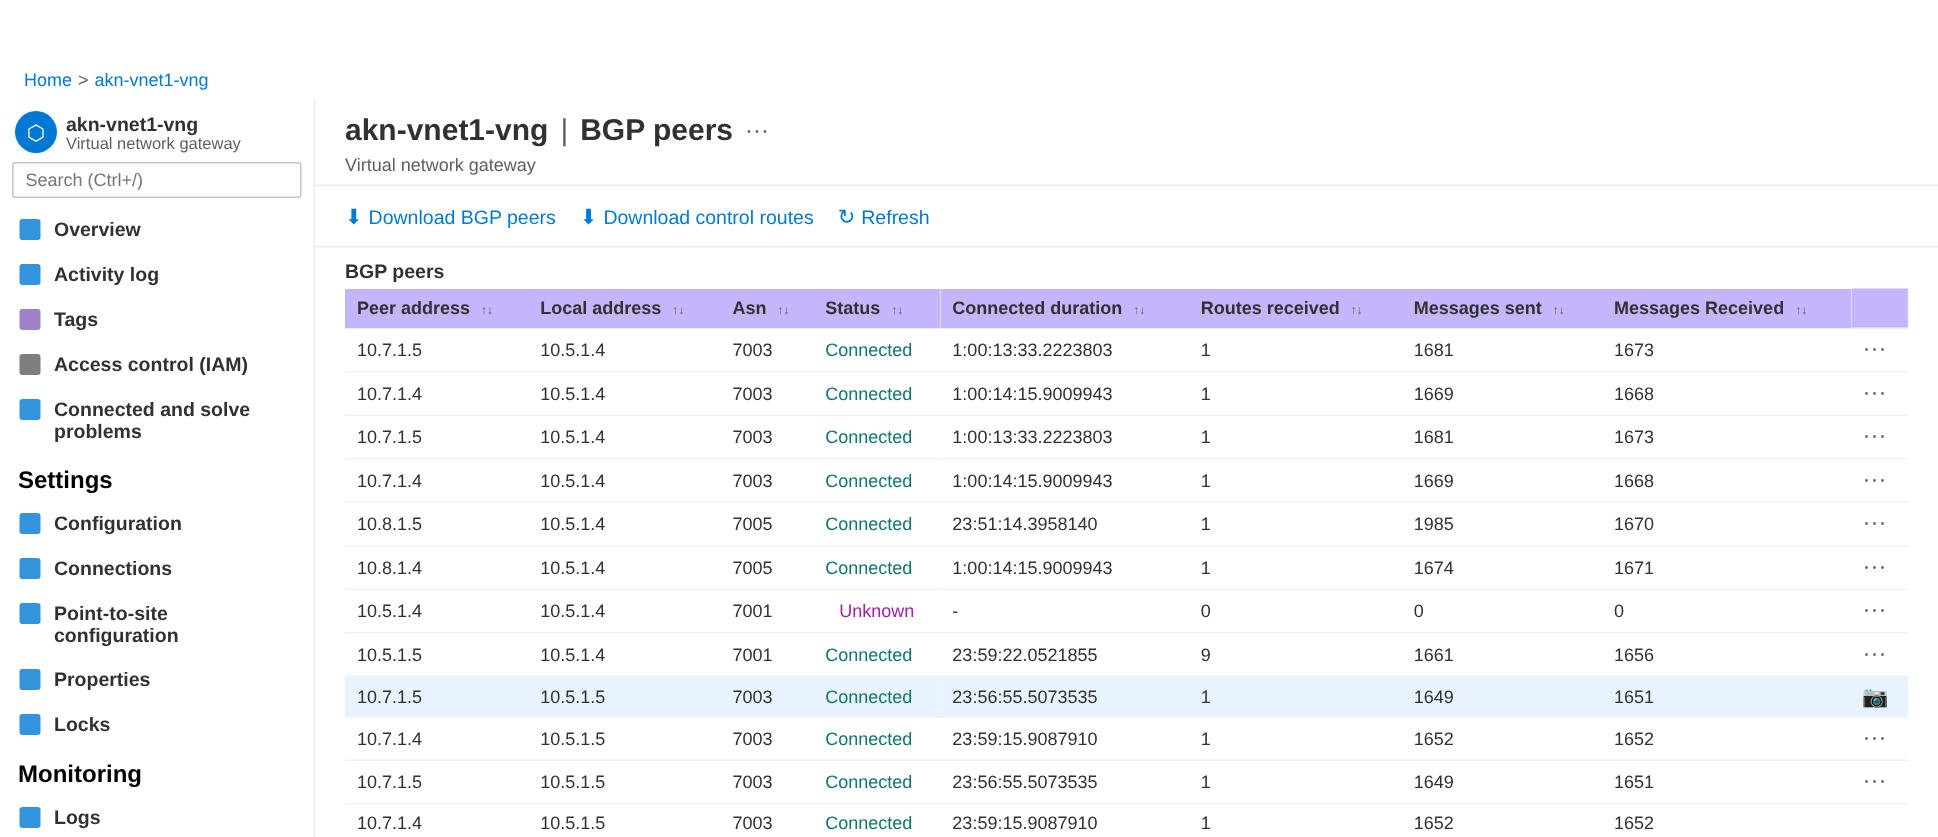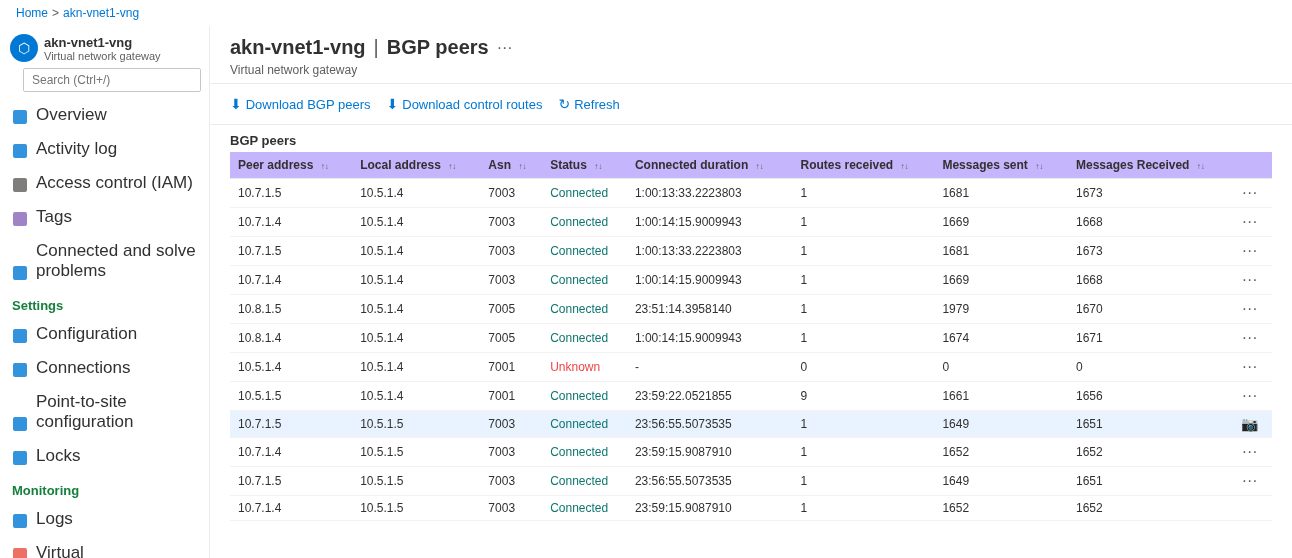--- a/index.html
+++ b/index.html
@@ -1,29 +1,29 @@
 <!DOCTYPE html>
 <html><head>
   <meta charset="utf-8">
   <style>
     * { box-sizing: border-box; margin: 0; padding: 0; }
     body { font-family: 'Segoe UI', Arial, sans-serif; font-size: 13px; color: #323130; background: #fff; display: flex; flex-direction: column; height: 558px; overflow: hidden; }
 
-    .breadcrumb { display: flex; align-items: center; padding: 6px 16px; font-size: 12px; color: #0078d4; gap: 4px; }
+    .breadcrumb { display: flex; align-items: center; padding: 6px 16px; font-size: 12px; color: #0078d4; gap: 4px; margin-top: 40px; }
     .breadcrumb span { color: #605e5c; }
 
     .main-container { display: flex; flex: 1; overflow: hidden; }
 
     
     .sidebar { width: 210px; min-width: 210px; border-right: 1px solid #edebe9; display: flex; flex-direction: column; overflow-y: auto; background: #fff; }
-    .sidebar-search { padding: 6px 8px; margin-left: 15px; }
+    .sidebar-search { padding: 6px 8px; }
     .sidebar-search input { width: 100%; border: 1px solid #c8c6c4; border-radius: 2px; padding: 4px 8px; font-size: 12px; color: #323130; }
 
-    .nav-item { display: flex; align-items: flex-end; padding: 7px 12px; cursor: pointer; font-size: 17px; color: #323130; gap: 8px; }
-    .nav-section-header { padding: 10px 12px 4px 12px; font-size: 13px; font-weight: 600; color: #15803d; text-transform: none; }
+    .nav-item { display: flex; align-items: flex-start; padding: 7px 12px; cursor: pointer; font-size: 13px; color: #323130; gap: 8px; font-weight: bold; }
+    .nav-section-header { padding: 10px 12px 4px 12px; font-size: 16px; font-weight: 600; color: #000000; text-transform: none; }
 
     .nav-icon { width: 16px; height: 16px; display: inline-flex; align-items: center; justify-content: center; font-size: 14px; }
 
     
     .content { flex: 1; display: flex; flex-direction: column; overflow: hidden; }
 
     .page-header { padding: 10px 20px 6px 20px; border-bottom: 1px solid #edebe9; }
     .page-title-row { display: flex; align-items: center; gap: 8px; margin-bottom: 4px; }
     .page-title { font-size: 20px; font-weight: 600; color: #323130; }
     .page-subtitle { font-size: 12px; color: #605e5c; }
@@ -36,21 +36,21 @@
     .table-container { flex: 1; overflow: auto; padding: 0 20px; }
     .section-label { font-size: 13px; font-weight: 600; padding: 8px 0 4px 0; color: #323130; }
 
     table { width: 100%; border-collapse: collapse; font-size: 12px; }
     thead th { position: sticky; top: 0; background: #c4b5fd; padding: 6px 8px; text-align: left; font-weight: 600; color: #323130; border-bottom: 1px solid #edebe9; white-space: nowrap; z-index: 1; }
     thead th .sort-icons { display: inline-flex; flex-direction: column; margin-left: 4px; font-size: 8px; line-height: 1; color: #605e5c; }
     tbody tr { border-bottom: 1px solid #f3f2f1; }
     tbody tr.highlighted { background: #e8f3ff; }
     tbody td { padding: 5px 8px; color: #323130; white-space: nowrap; }
     .status-connected { color: #0f766e; }
-    .status-unknown { color: #ef4444; }
+    .status-unknown { color: #a21caf; text-align: center; }
     .row-actions { color: #605e5c; cursor: pointer; font-size: 16px; }
     .camera-icon { color: #0078d4; font-size: 14px; }
   </style>
 </head>
 <body>
 
 <div class="breadcrumb">
   <a style="color:#0078d4;text-decoration:none;">Home</a>
   <span> &gt; </span>
   <a style="color:#0078d4;text-decoration:none;">akn-vnet1-vng</a>
@@ -82,32 +82,32 @@
           <span>Overview</span>
         </div>
         <div class="nav-item">
           <span class="nav-icon" style="width: 16px; height: 16px; display: inline-block;"><svg width="16" height="16" viewBox="0 0 16 16">
               <rect x="1" y="1" width="14" height="14" rx="2" fill="#0078d4" opacity="0.8"></rect>
             </svg></span>
           <span>Activity log</span>
         </div>
         <div class="nav-item">
           <span class="nav-icon" style="width: 16px; height: 16px; display: inline-block;"><svg width="16" height="16" viewBox="0 0 16 16">
+              <rect x="1" y="1" width="14" height="14" rx="2" fill="#8764b8" opacity="0.8"></rect>
+            </svg></span>
+          <span>Tags</span>
+        </div>
+        <div class="nav-item">
+          <span class="nav-icon" style="width: 16px; height: 16px; display: inline-block;"><svg width="16" height="16" viewBox="0 0 16 16">
               <rect x="1" y="1" width="14" height="14" rx="2" fill="#605e5c" opacity="0.8"></rect>
             </svg></span>
           <span>Access control (IAM)</span>
         </div>
         <div class="nav-item">
           <span class="nav-icon" style="width: 16px; height: 16px; display: inline-block;"><svg width="16" height="16" viewBox="0 0 16 16">
-              <rect x="1" y="1" width="14" height="14" rx="2" fill="#8764b8" opacity="0.8"></rect>
-            </svg></span>
-          <span>Tags</span>
-        </div>
-        <div class="nav-item">
-          <span class="nav-icon" style="width: 16px; height: 16px; display: inline-block;"><svg width="16" height="16" viewBox="0 0 16 16">
               <rect x="1" y="1" width="14" height="14" rx="2" fill="#0078d4" opacity="0.8"></rect>
             </svg></span>
           <span>Connected and solve problems</span>
         </div>
         <div class="nav-section-header">Settings</div>
         <div class="nav-item">
           <span class="nav-icon" style="width: 16px; height: 16px; display: inline-block;"><svg width="16" height="16" viewBox="0 0 16 16">
               <rect x="1" y="1" width="14" height="14" rx="2" fill="#0078d4" opacity="0.8"></rect>
             </svg></span>
           <span>Configuration</span>
@@ -116,20 +116,26 @@
           <span class="nav-icon" style="width: 16px; height: 16px; display: inline-block;"><svg width="16" height="16" viewBox="0 0 16 16">
               <rect x="1" y="1" width="14" height="14" rx="2" fill="#0078d4" opacity="0.8"></rect>
             </svg></span>
           <span>Connections</span>
         </div>
         <div class="nav-item">
           <span class="nav-icon" style="width: 16px; height: 16px; display: inline-block;"><svg width="16" height="16" viewBox="0 0 16 16">
               <rect x="1" y="1" width="14" height="14" rx="2" fill="#0078d4" opacity="0.8"></rect>
             </svg></span>
           <span>Point-to-site configuration</span>
+        </div>
+        <div class="nav-item">
+          <span class="nav-icon" style="width: 16px; height: 16px; display: inline-block;"><svg width="16" height="16" viewBox="0 0 16 16">
+              <rect x="1" y="1" width="14" height="14" rx="2" fill="#0078d4" opacity="0.8"></rect>
+            </svg></span>
+          <span>Properties</span>
         </div>
         <div class="nav-item">
           <span class="nav-icon" style="width: 16px; height: 16px; display: inline-block;"><svg width="16" height="16" viewBox="0 0 16 16">
               <rect x="1" y="1" width="14" height="14" rx="2" fill="#0078d4" opacity="0.8"></rect>
             </svg></span>
           <span>Locks</span>
         </div>
         <div class="nav-section-header">Monitoring</div>
         <div class="nav-item">
           <span class="nav-icon" style="width: 16px; height: 16px; display: inline-block;"><svg width="16" height="16" viewBox="0 0 16 16">
@@ -234,21 +240,21 @@
               <td>1668</td>
               <td><span class="row-actions">···</span></td>
             </tr>
             <tr>
               <td>10.8.1.5</td>
               <td>10.5.1.4</td>
               <td>7005</td>
               <td class="status-connected">Connected</td>
               <td>23:51:14.3958140</td>
               <td>1</td>
-              <td>1979</td>
+              <td>1985</td>
               <td>1670</td>
               <td><span class="row-actions">···</span></td>
             </tr>
             <tr>
               <td>10.8.1.4</td>
               <td>10.5.1.4</td>
               <td>7005</td>
               <td class="status-connected">Connected</td>
               <td>1:00:14:15.9009943</td>
               <td>1</td>

